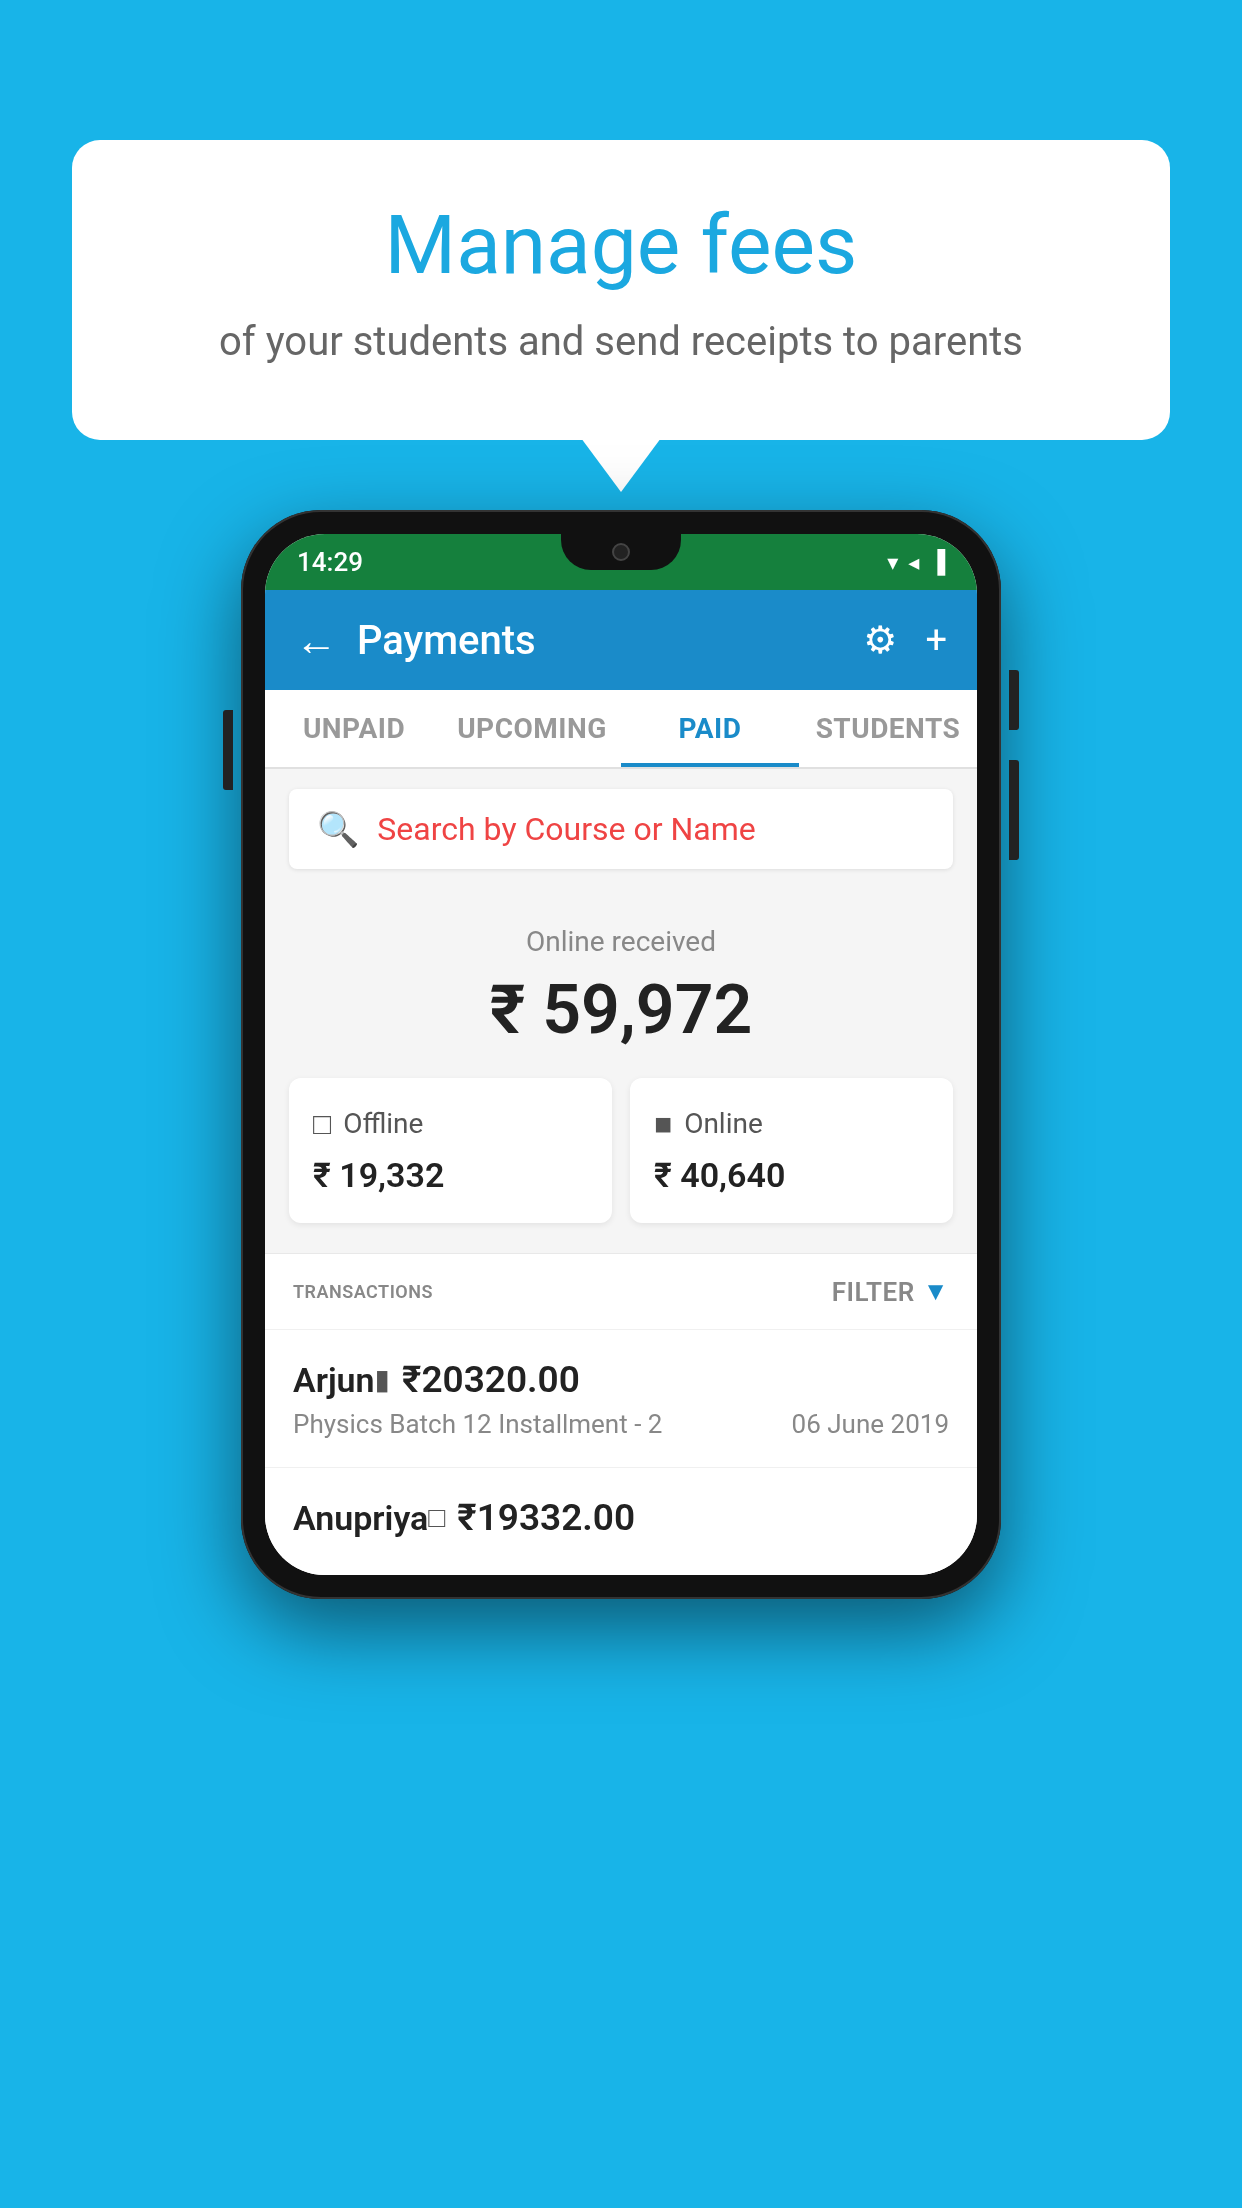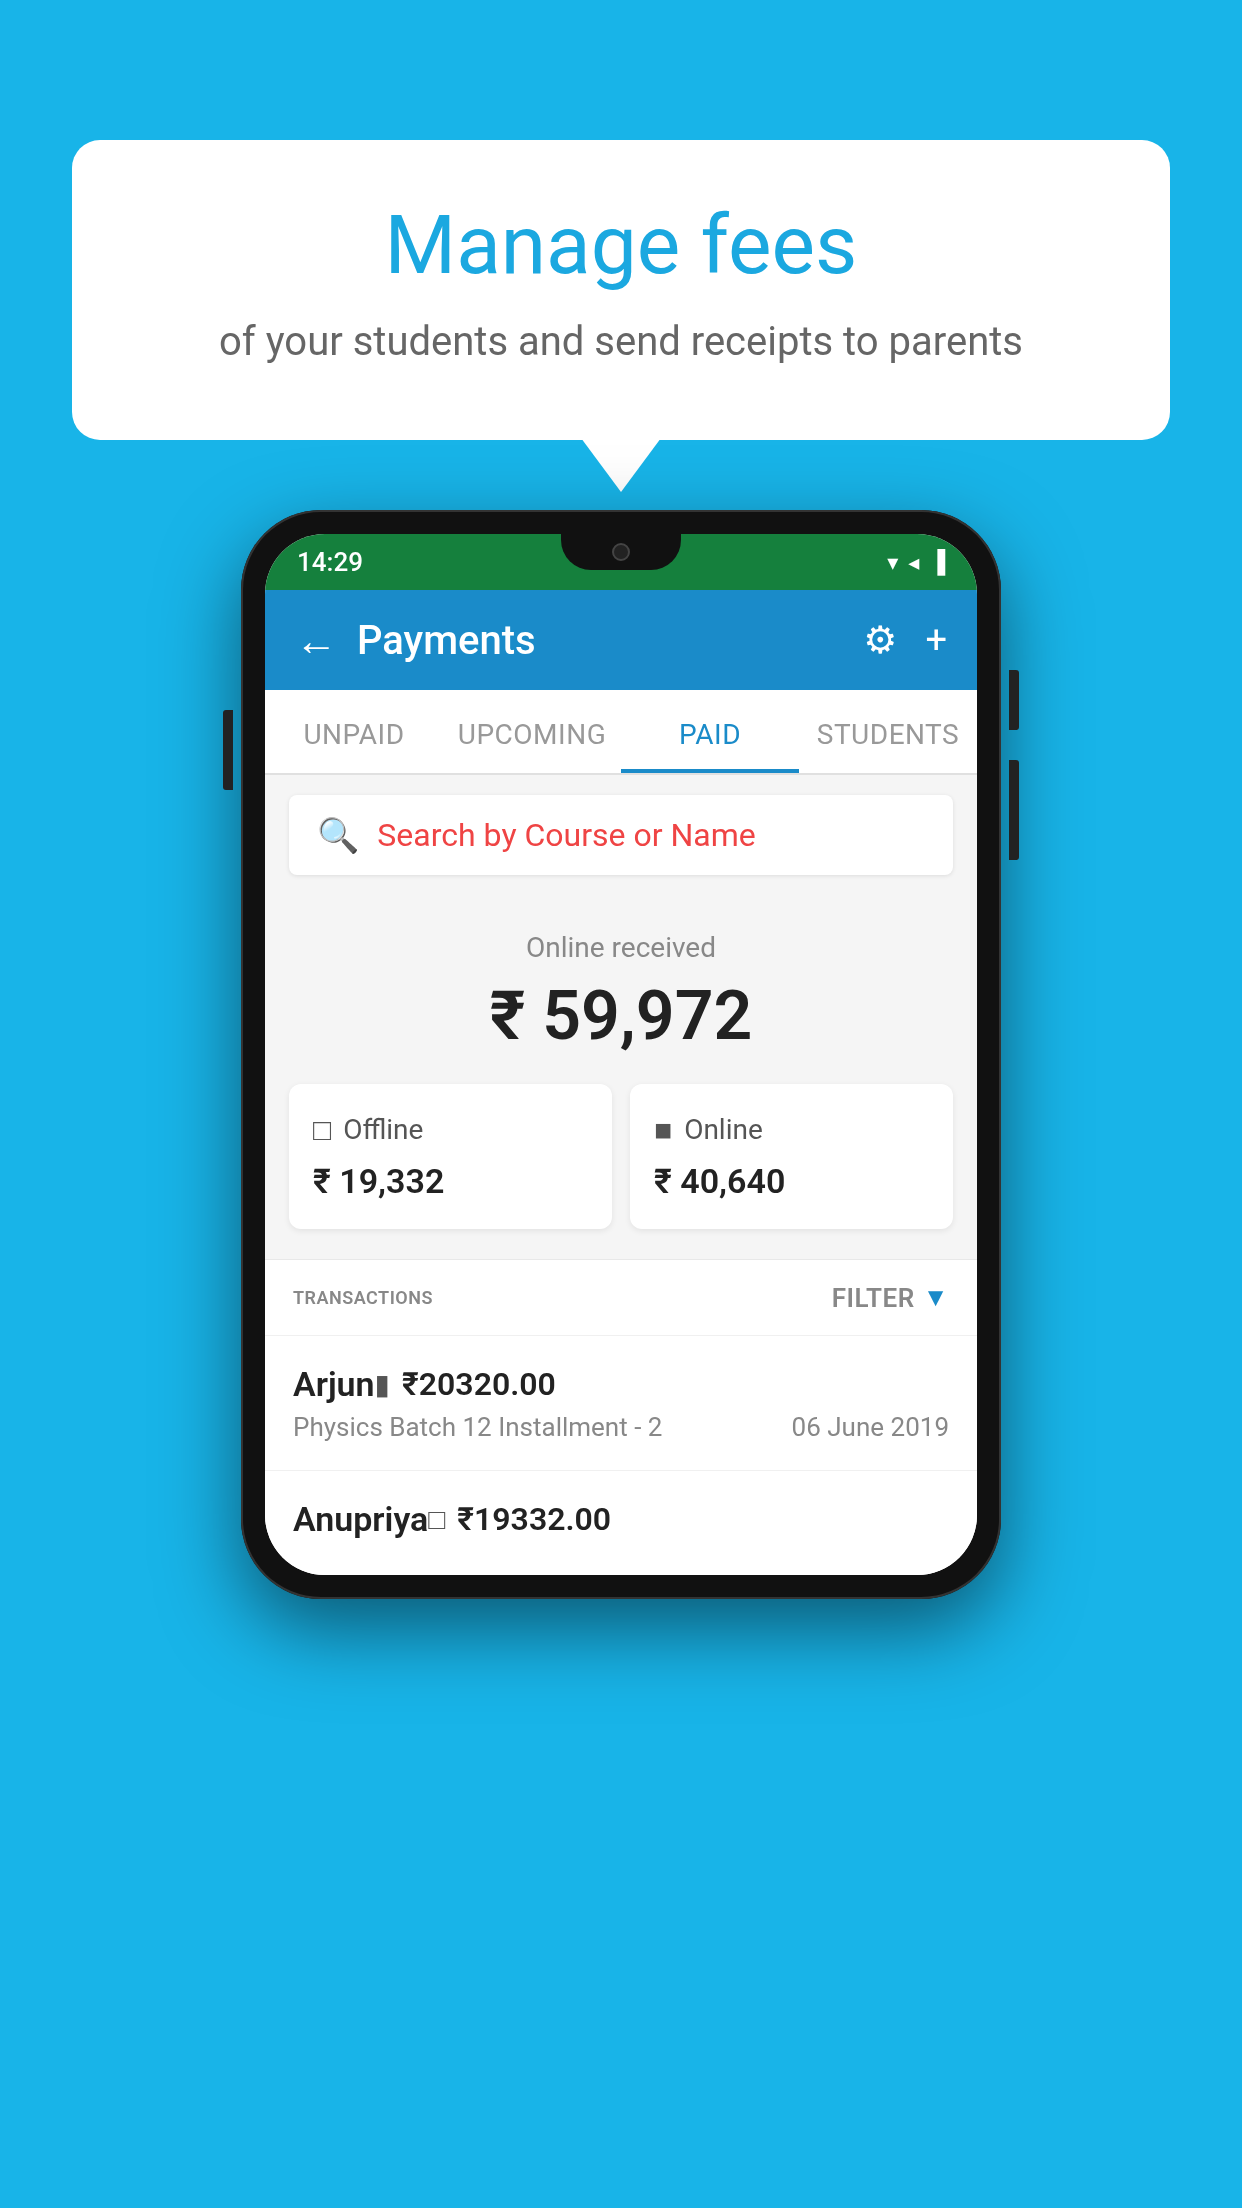--- a/index.html
+++ b/index.html
@@ -168,23 +168,23 @@
     
     .tabs {
       background: white;
       display: flex;
       border-bottom: 2px solid #e0e0e0;
     }
 
     .tab {
       flex: 1;
       text-align: center;
-      padding: 28px 0 22px;
+      padding: 22px 0 22px;
       font-size: 28px;
-      font-weight: 400;
+      font-weight: 700;
       color: #999;
       letter-spacing: 0.5px;
       position: relative;
       cursor: pointer;
     }
 
     .tab.active {
       color: #1a8bc9;
     }
 
@@ -340,21 +340,21 @@
       align-items: center;
       gap: 12px;
     }
 
     .transaction-card-icon {
       color: #555;
       font-size: 28px;
     }
 
     .transaction-amount {
-      font-size: 32px;
+      font-size: 37px;
       font-weight: 600;
       color: #222;
     }
 
     .transaction-bottom {
       display: flex;
       justify-content: space-between;
     }
 
     .transaction-detail {

